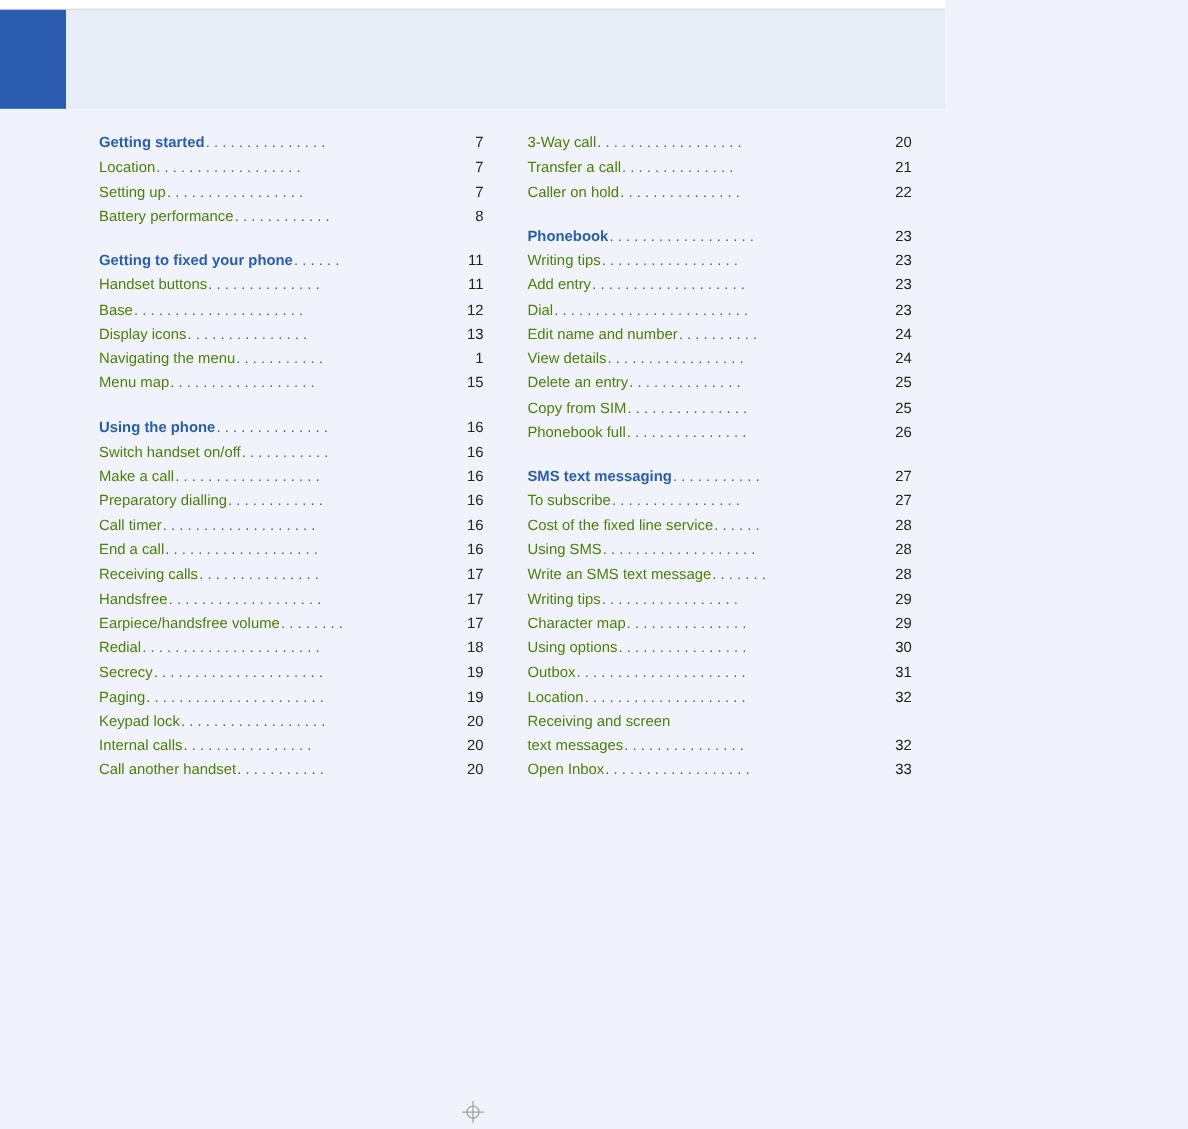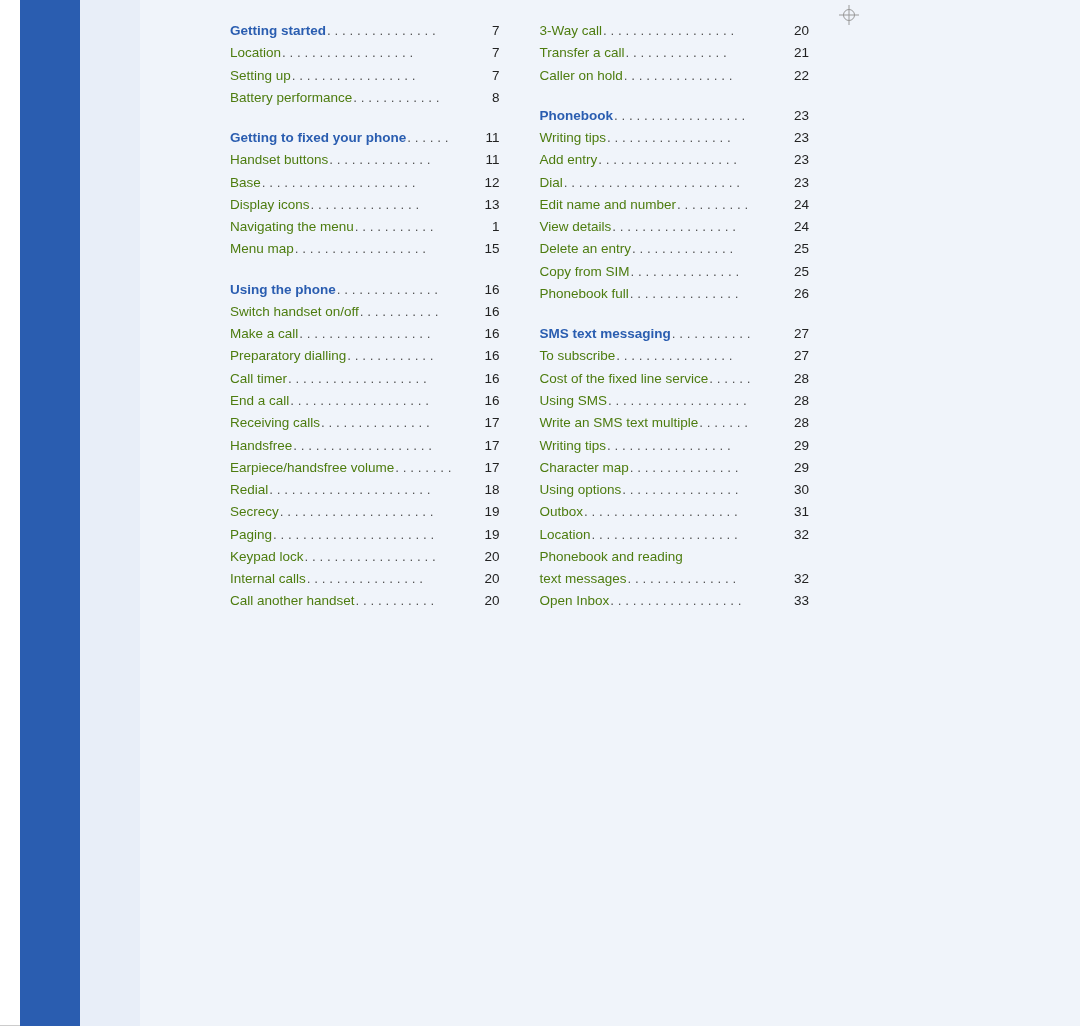--- a/index.html
+++ b/index.html
@@ -11,21 +11,21 @@
       font-size: 14px;
       color: #222;
       overflow: hidden;
     }
 
     .page-wrapper {
       width: 859px;
       height: 1026px;
       background: #f0f4fa;
       display: flex;
-      flex-direction: row;
+      flex-direction: column;
     }
 
     
     .top-bar {
       background: #fff;
       border-bottom: 1px solid #ccc;
       padding: 4px 10px;
       display: flex;
       flex-direction: column;
       align-items: center;
@@ -430,21 +430,21 @@
               <span class="toc-line-name">Cost of the fixed line service</span>
               <span class="toc-line-dots"> . . . . . .</span>
               <span class="toc-line-num">28</span>
             </div>
             <div class="toc-line">
               <span class="toc-line-name">Using SMS</span>
               <span class="toc-line-dots"> . . . . . . . . . . . . . . . . . . .</span>
               <span class="toc-line-num">28</span>
             </div>
             <div class="toc-line">
-              <span class="toc-line-name">Write an SMS text multiple</span>
+              <span class="toc-line-name">Write an SMS text message</span>
               <span class="toc-line-dots"> . . . . . . .</span>
               <span class="toc-line-num">28</span>
             </div>
             <div class="toc-line">
               <span class="toc-line-name">Writing tips</span>
               <span class="toc-line-dots"> . . . . . . . . . . . . . . . . .</span>
               <span class="toc-line-num">29</span>
             </div>
             <div class="toc-line">
               <span class="toc-line-name">Character map</span>
@@ -460,21 +460,21 @@
               <span class="toc-line-name">Outbox</span>
               <span class="toc-line-dots"> . . . . . . . . . . . . . . . . . . . . .</span>
               <span class="toc-line-num">31</span>
             </div>
             <div class="toc-line">
               <span class="toc-line-name">Location</span>
               <span class="toc-line-dots"> . . . . . . . . . . . . . . . . . . . .</span>
               <span class="toc-line-num">32</span>
             </div>
             <div class="toc-line">
-              <span class="toc-line-name">Phonebook and reading</span>
+              <span class="toc-line-name">Receiving and screen</span>
               <span class="toc-line-dots"></span>
               <span class="toc-line-num"></span>
             </div>
             <div class="toc-line">
               <span class="toc-line-name">text messages</span>
               <span class="toc-line-dots"> . . . . . . . . . . . . . . .</span>
               <span class="toc-line-num">32</span>
             </div>
             <div class="toc-line">
               <span class="toc-line-name">Open Inbox</span>

